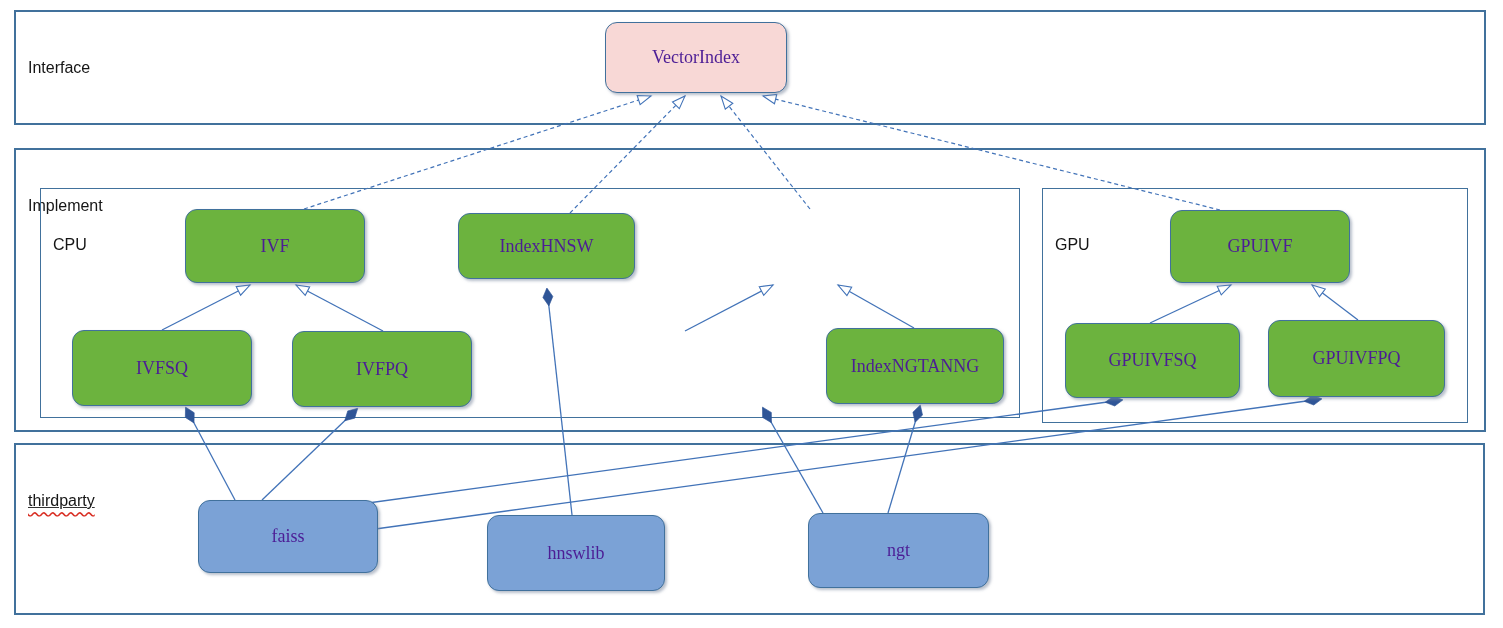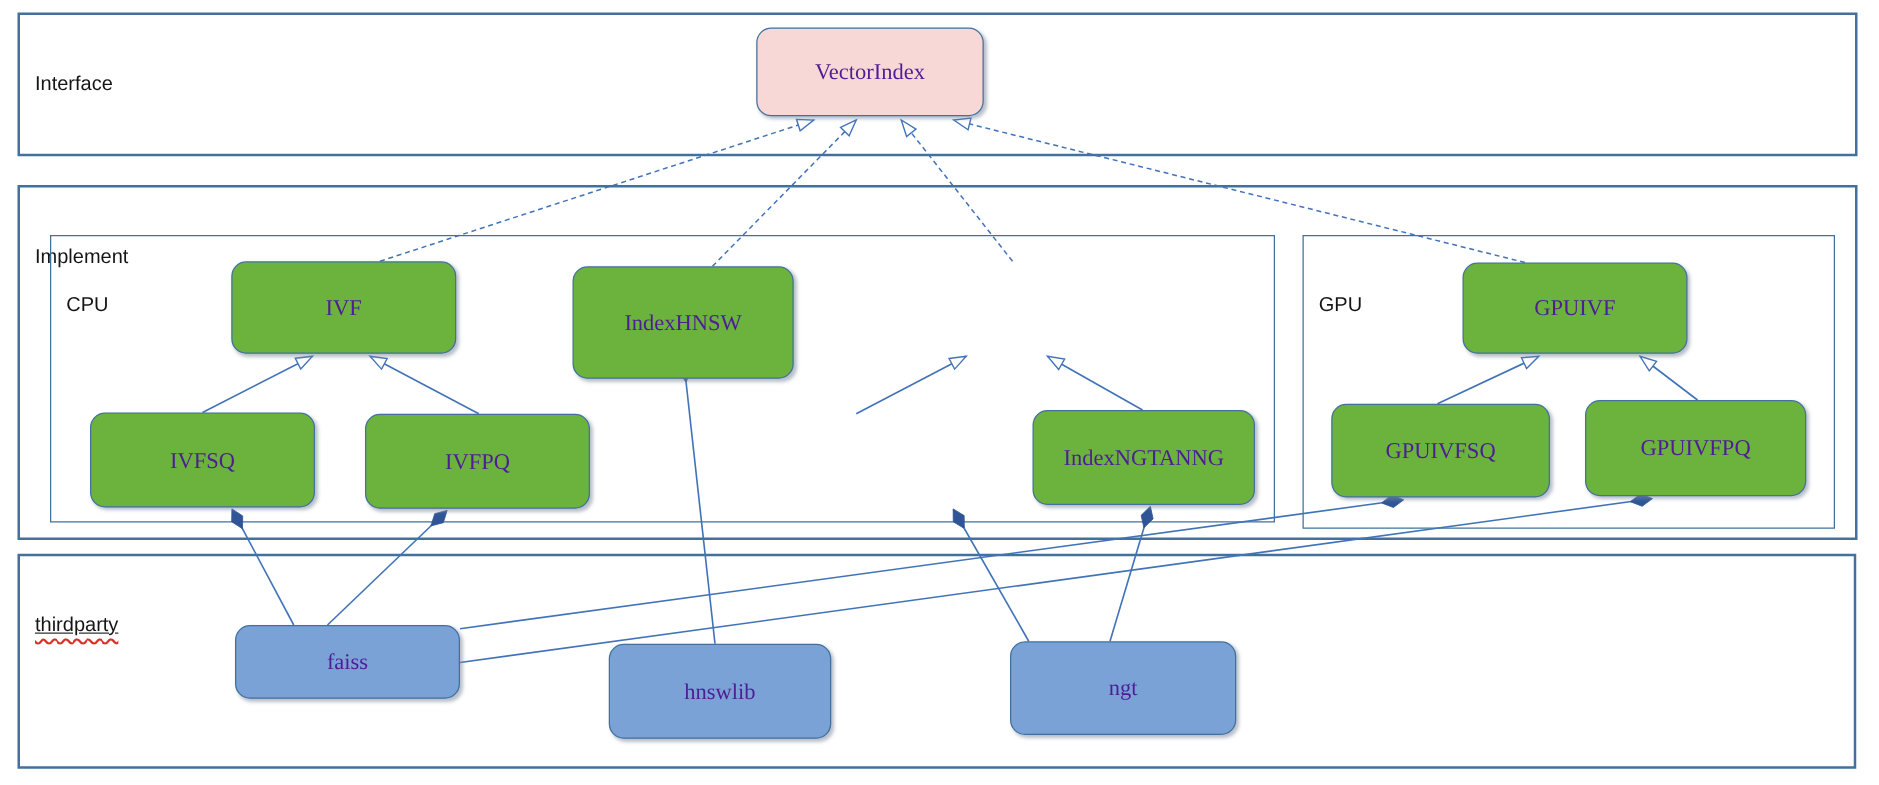--- a/index.html
+++ b/index.html
@@ -87,21 +87,21 @@
     <line class="edge" x1="888" y1="513" x2="920" y2="406" marker-end="url(#dia)"></line>
   </svg>
 
   <div class="node pink" style="left:605px;top:22px;width:182px;height:71px;">
       <span>VectorIndex</span>
     </div>
 
   <div class="node green" style="left:185px;top:209px;width:180px;height:74px;">
       <span>IVF</span>
     </div>
-  <div class="node green" style="left:458px;top:213px;width:177px;height:90px;">
+  <div class="node green" style="left:458px;top:213px;width:177px;height:66px;">
       <span>IndexHNSW</span>
     </div>
 
   <div class="node green" style="left:72px;top:330px;width:180px;height:76px;">
       <span>IVFSQ</span>
     </div>
   <div class="node green" style="left:292px;top:331px;width:180px;height:76px;">
       <span>IVFPQ</span>
     </div>
   <div class="node green" style="left:826px;top:328px;width:178px;height:76px;">
@@ -111,21 +111,21 @@
   <div class="node green" style="left:1170px;top:210px;width:180px;height:73px;">
       <span>GPUIVF</span>
     </div>
   <div class="node green" style="left:1065px;top:323px;width:175px;height:75px;">
       <span>GPUIVFSQ</span>
     </div>
   <div class="node green" style="left:1268px;top:320px;width:177px;height:77px;">
       <span>GPUIVFPQ</span>
     </div>
 
-  <div class="node blue" style="left:188px;top:500px;width:180px;height:59px;">
+  <div class="node blue" style="left:198px;top:500px;width:180px;height:73px;">
       <span>faiss</span>
     </div>
   <div class="node blue" style="left:487px;top:515px;width:178px;height:76px;">
       <span>hnswlib</span>
     </div>
   <div class="node blue" style="left:808px;top:513px;width:181px;height:75px;">
       <span>ngt</span>
     </div>
 
 </div>

